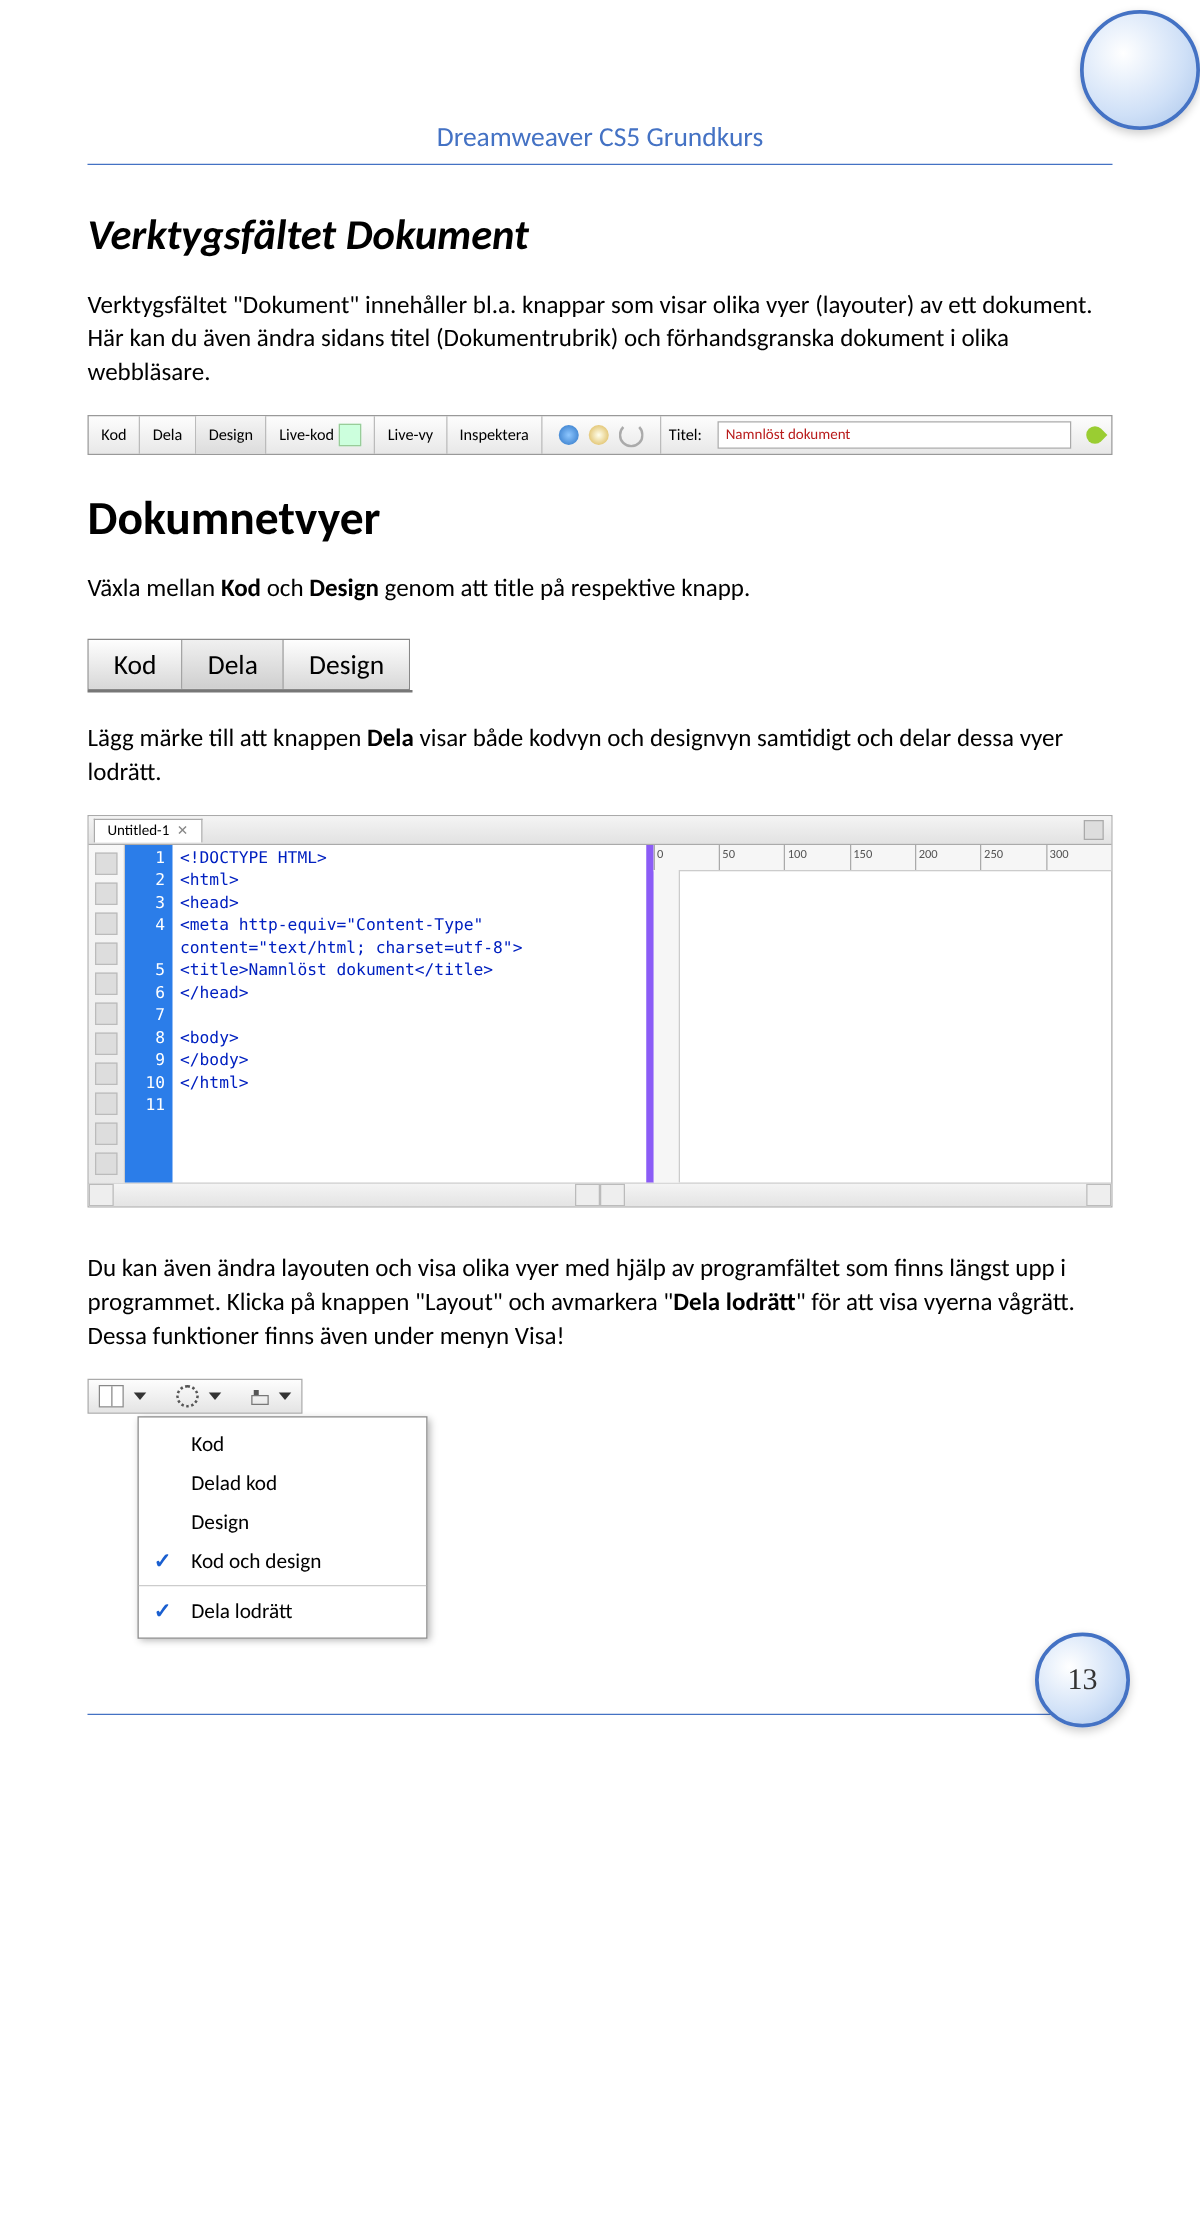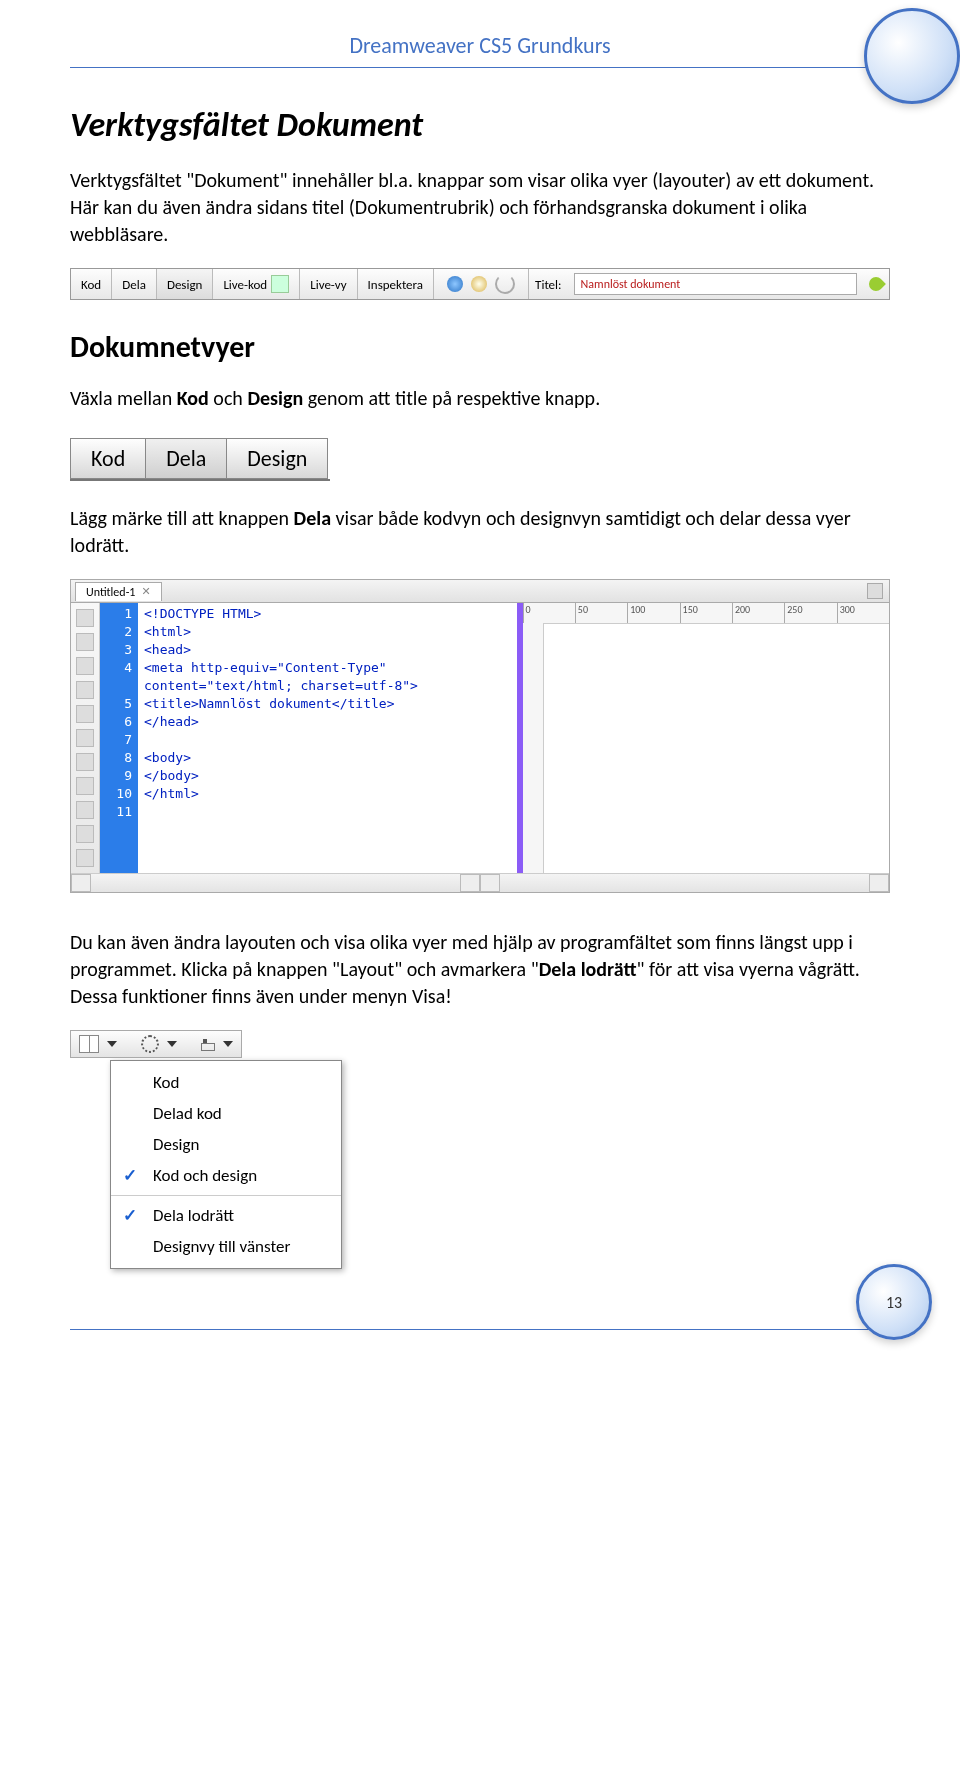--- a/index.html
+++ b/index.html
@@ -4,21 +4,21 @@
 <style>
   body {
     margin: 0;
     padding: 0;
     font-family: Calibri, Arial, sans-serif;
     background: #fff;
     width: 960px;
     color: #000;
   }
   .page {
-    padding: 32px 70px 40px 70px;
+    padding: 96px 70px 40px 70px;
     position: relative;
   }
   .header-line {
     color: #4472C4;
     font-size: 22px;
     text-align: center;
     margin-bottom: 8px;
   }
   .header-rule {
     border-top: 1px solid #4472C4;
@@ -31,41 +31,42 @@
     width: 90px;
     height: 90px;
     border: 3px solid #4472C4;
     border-radius: 50%;
     background: radial-gradient(circle at 35% 35%, #fff, #cfe0f7 60%, #a8c4ea);
     box-shadow: 0 3px 8px rgba(0,0,0,0.2);
   }
   .orb-small {
     position: absolute;
     bottom: 30px;
-    right: 28px;
+    right: 56px;
     width: 70px;
     height: 70px;
     border: 3px solid #4472C4;
     border-radius: 50%;
     background: radial-gradient(circle at 35% 35%, #fff, #cfe0f7 60%, #a8c4ea);
     box-shadow: 0 3px 8px rgba(0,0,0,0.2);
     display: flex;
     align-items: center;
     justify-content: center;
-    font-size: 16px;
+    font-size: 24px;
     color: #333;
+    font-family: Liberation Serif, serif;
   }
   h1.doc-h1 {
     font-size: 34px;
     font-weight: bold;
     margin: 0 0 22px 0;
     font-style: italic;
   }
   h2.doc-h2 {
-    font-size: 30px;
+    font-size: 38px;
     font-weight: bold;
     margin: 28px 0 20px 0;
   }
   p.body {
     font-size: 20px;
     line-height: 1.35;
     margin: 0 0 20px 0;
   }
   .bold { font-weight: bold; }
 
@@ -294,22 +295,18 @@
         </div>
         <div class="item">
           <span class="chk">✓</span>
           <span>Kod och design</span>
         </div>
         <hr>
         <div class="item">
           <span class="chk">✓</span>
           <span>Dela lodrätt</span>
         </div>
-        <div class="item">
-          <span class="chk"></span>
-          <span>Designvy till vänster</span>
-        </div>
       </div>
   </div>
 
   <div class="bottom-line"></div>
   <div class="orb-small">13</div>
 </div>
 
 </body></html>

